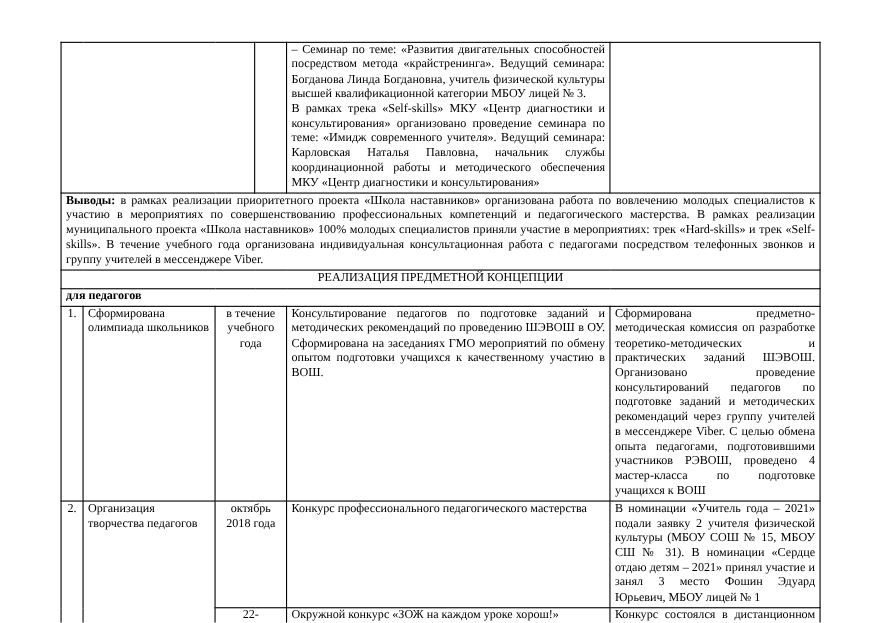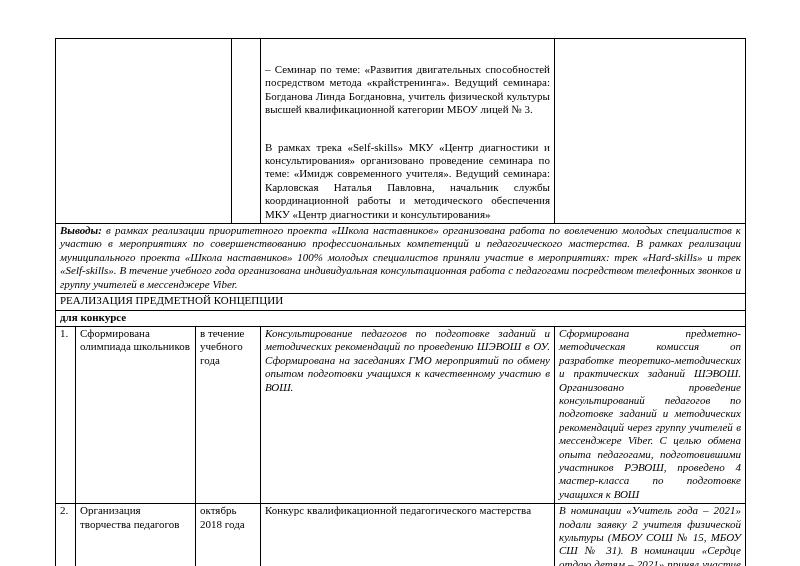--- a/index.html
+++ b/index.html
@@ -5,24 +5,24 @@
   * { margin:0; padding:0; box-sizing:border-box; }
   html,body { background:#fff; }
   body {
     width:800px; height:566px; overflow:hidden;
     font-family:"Liberation Serif", serif;
     font-size:11px; line-height:13.4px; color:#000;
   }
   .doc { padding:38px 55px 0 55px; }
   table { border-collapse:collapse; width:690px; table-layout:fixed; }
   td { border:1px solid #000; vertical-align:top; padding:0 4px 2px 4px; }
-  .center { }
-  .just { text-align:justify;font-style:italic; }
+  .center { text-align:center; }
+  .just { text-align:justify; }
   .bold { font-weight:bold; }
-  .para { text-align:justify;margin-top:24px; }
+  .para { text-align:justify; }
 </style>
 </head>
 <body>
 
 <div class="doc">
   <table>
     <colgroup>
       <col style="width:20px">
       <col style="width:120px">
       <col style="width:36px">
@@ -47,36 +47,36 @@
         <span class="bold">Выводы:</span>
         <span>в рамках реализации приоритетного проекта «Школа наставников» организована работа по вовлечению молодых специалистов к участию в мероприятиях по совершенствованию профессиональных компетенций и педагогического мастерства. В рамках реализации муниципального проекта «Школа наставников» 100% молодых специалистов приняли участие в мероприятиях: трек «Hard-skills» и трек «Self-skills». В течение учебного года организована индивидуальная консультационная работа с педагогами посредством телефонных звонков и группу учителей в мессенджере Viber.</span>
       </td>
     </tr>
 
     <tr style="height:16px">
       <td colspan="6" class="center">РЕАЛИЗАЦИЯ ПРЕДМЕТНОЙ КОНЦЕПЦИИ</td>
     </tr>
 
     <tr style="height:16px">
-      <td colspan="6" class="bold">для конкурсе</td>
+      <td colspan="6" class="bold">для педагогов</td>
     </tr>
 
     <tr style="height:148px">
       <td class="center">1.</td>
       <td>Сформирована олимпиада школьников</td>
       <td colspan="2" class="center">в течение учебного года</td>
       <td class="just">Консультирование педагогов по подготовке заданий и методических рекомендаций по проведению ШЭВОШ в ОУ. Сформирована на заседаниях ГМО мероприятий по обмену опытом подготовки учащихся к качественному участию в ВОШ.</td>
       <td class="just">Сформирована предметно-методическая комиссия оп разработке теоретико-методических и практических заданий ШЭВОШ. Организовано проведение консультирований педагогов по подготовке заданий и методических рекомендаций через группу учителей в мессенджере Viber. С целью обмена опыта педагогами, подготовившими участников РЭВОШ, проведено 4 мастер-класса по подготовке учащихся к ВОШ</td>
     </tr>
 
     <tr style="height:60px">
       <td class="center" rowspan="2">2.</td>
       <td rowspan="2">Организация творчества педагогов</td>
       <td colspan="2" class="center">октябрь 2018 года</td>
-      <td>Конкурс квалификационной педагогического мастерства</td>
+      <td>Конкурс профессионального педагогического мастерства</td>
       <td class="just">В номинации «Учитель года – 2021» подали заявку 2 учителя физической культуры (МБОУ СОШ № 15, МБОУ СШ № 31). В номинации «Сердце отдаю детям – 2021» принял участие и занял 3 место Фошин Эдуард Юрьевич, МБОУ лицей № 1</td>
     </tr>
 
     <tr style="height:80px">
       <td colspan="2" class="center">22-26.11.2021</td>
       <td>Окружной конкурс «ЗОЖ на каждом уроке хорош!»</td>
       <td class="just">Конкурс состоялся в дистанционном формате. В конкурсе приняли участие 8 педагогов из 7 ОУ (МБОУ гимназия № 2, МБОУ СОШ № 7, 18 имени В.Я. Алексеева, 27, 45, НШ № 30, МБВ(с)ОУО(с)ОШ № 1</td>
     </tr>
   </tbody>
     </table>

